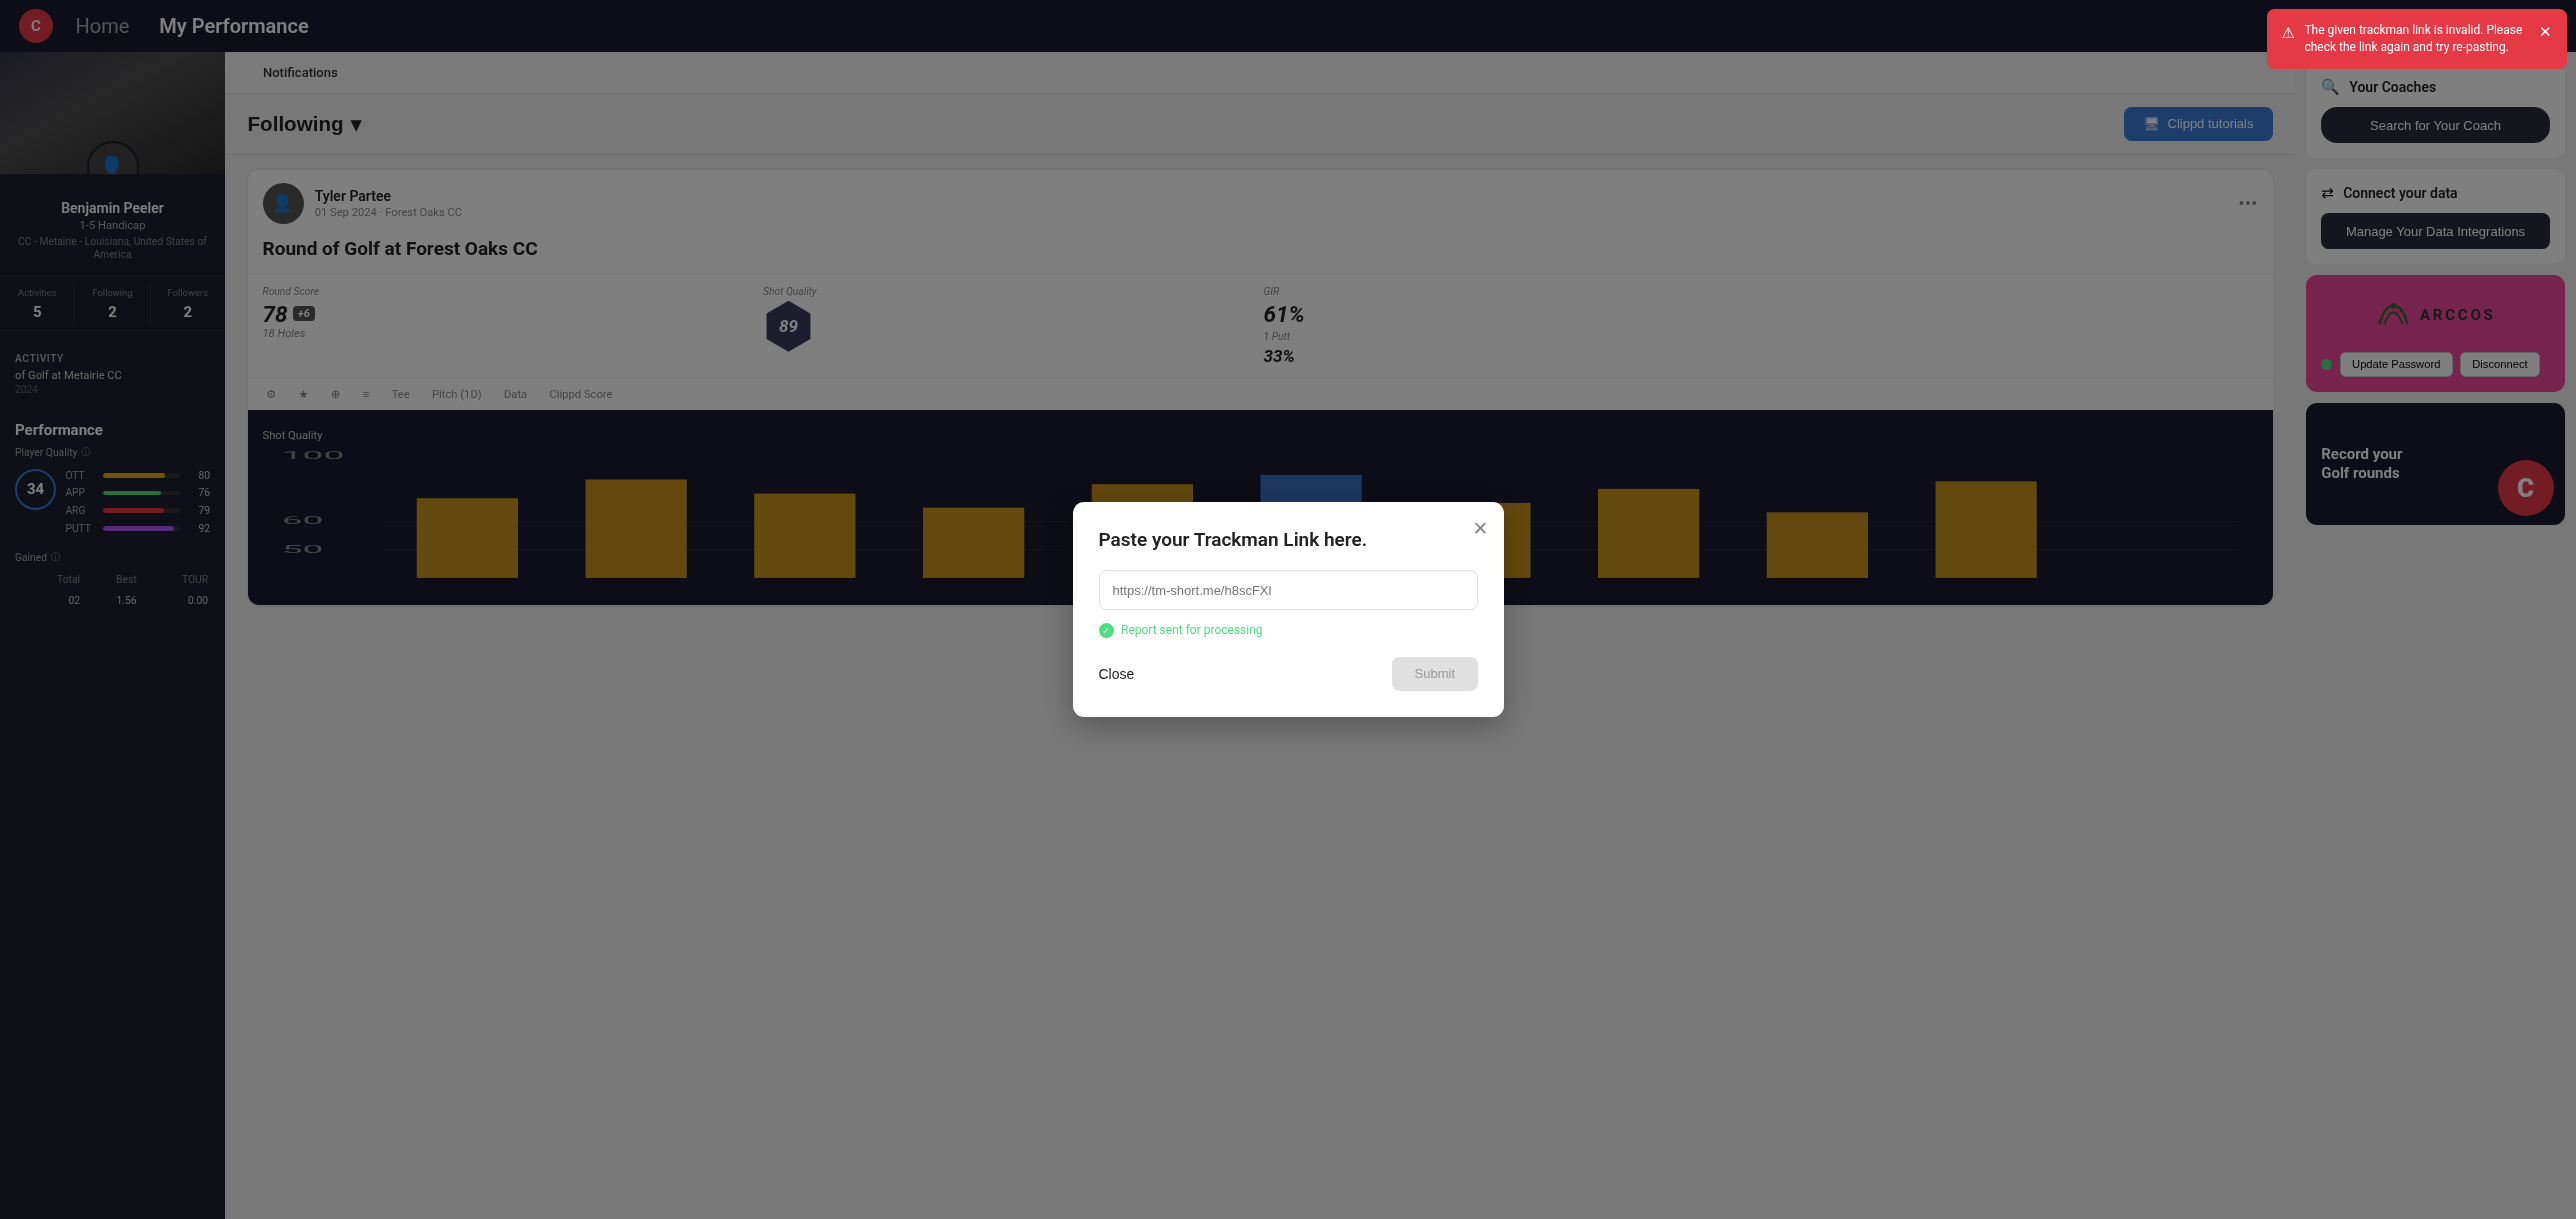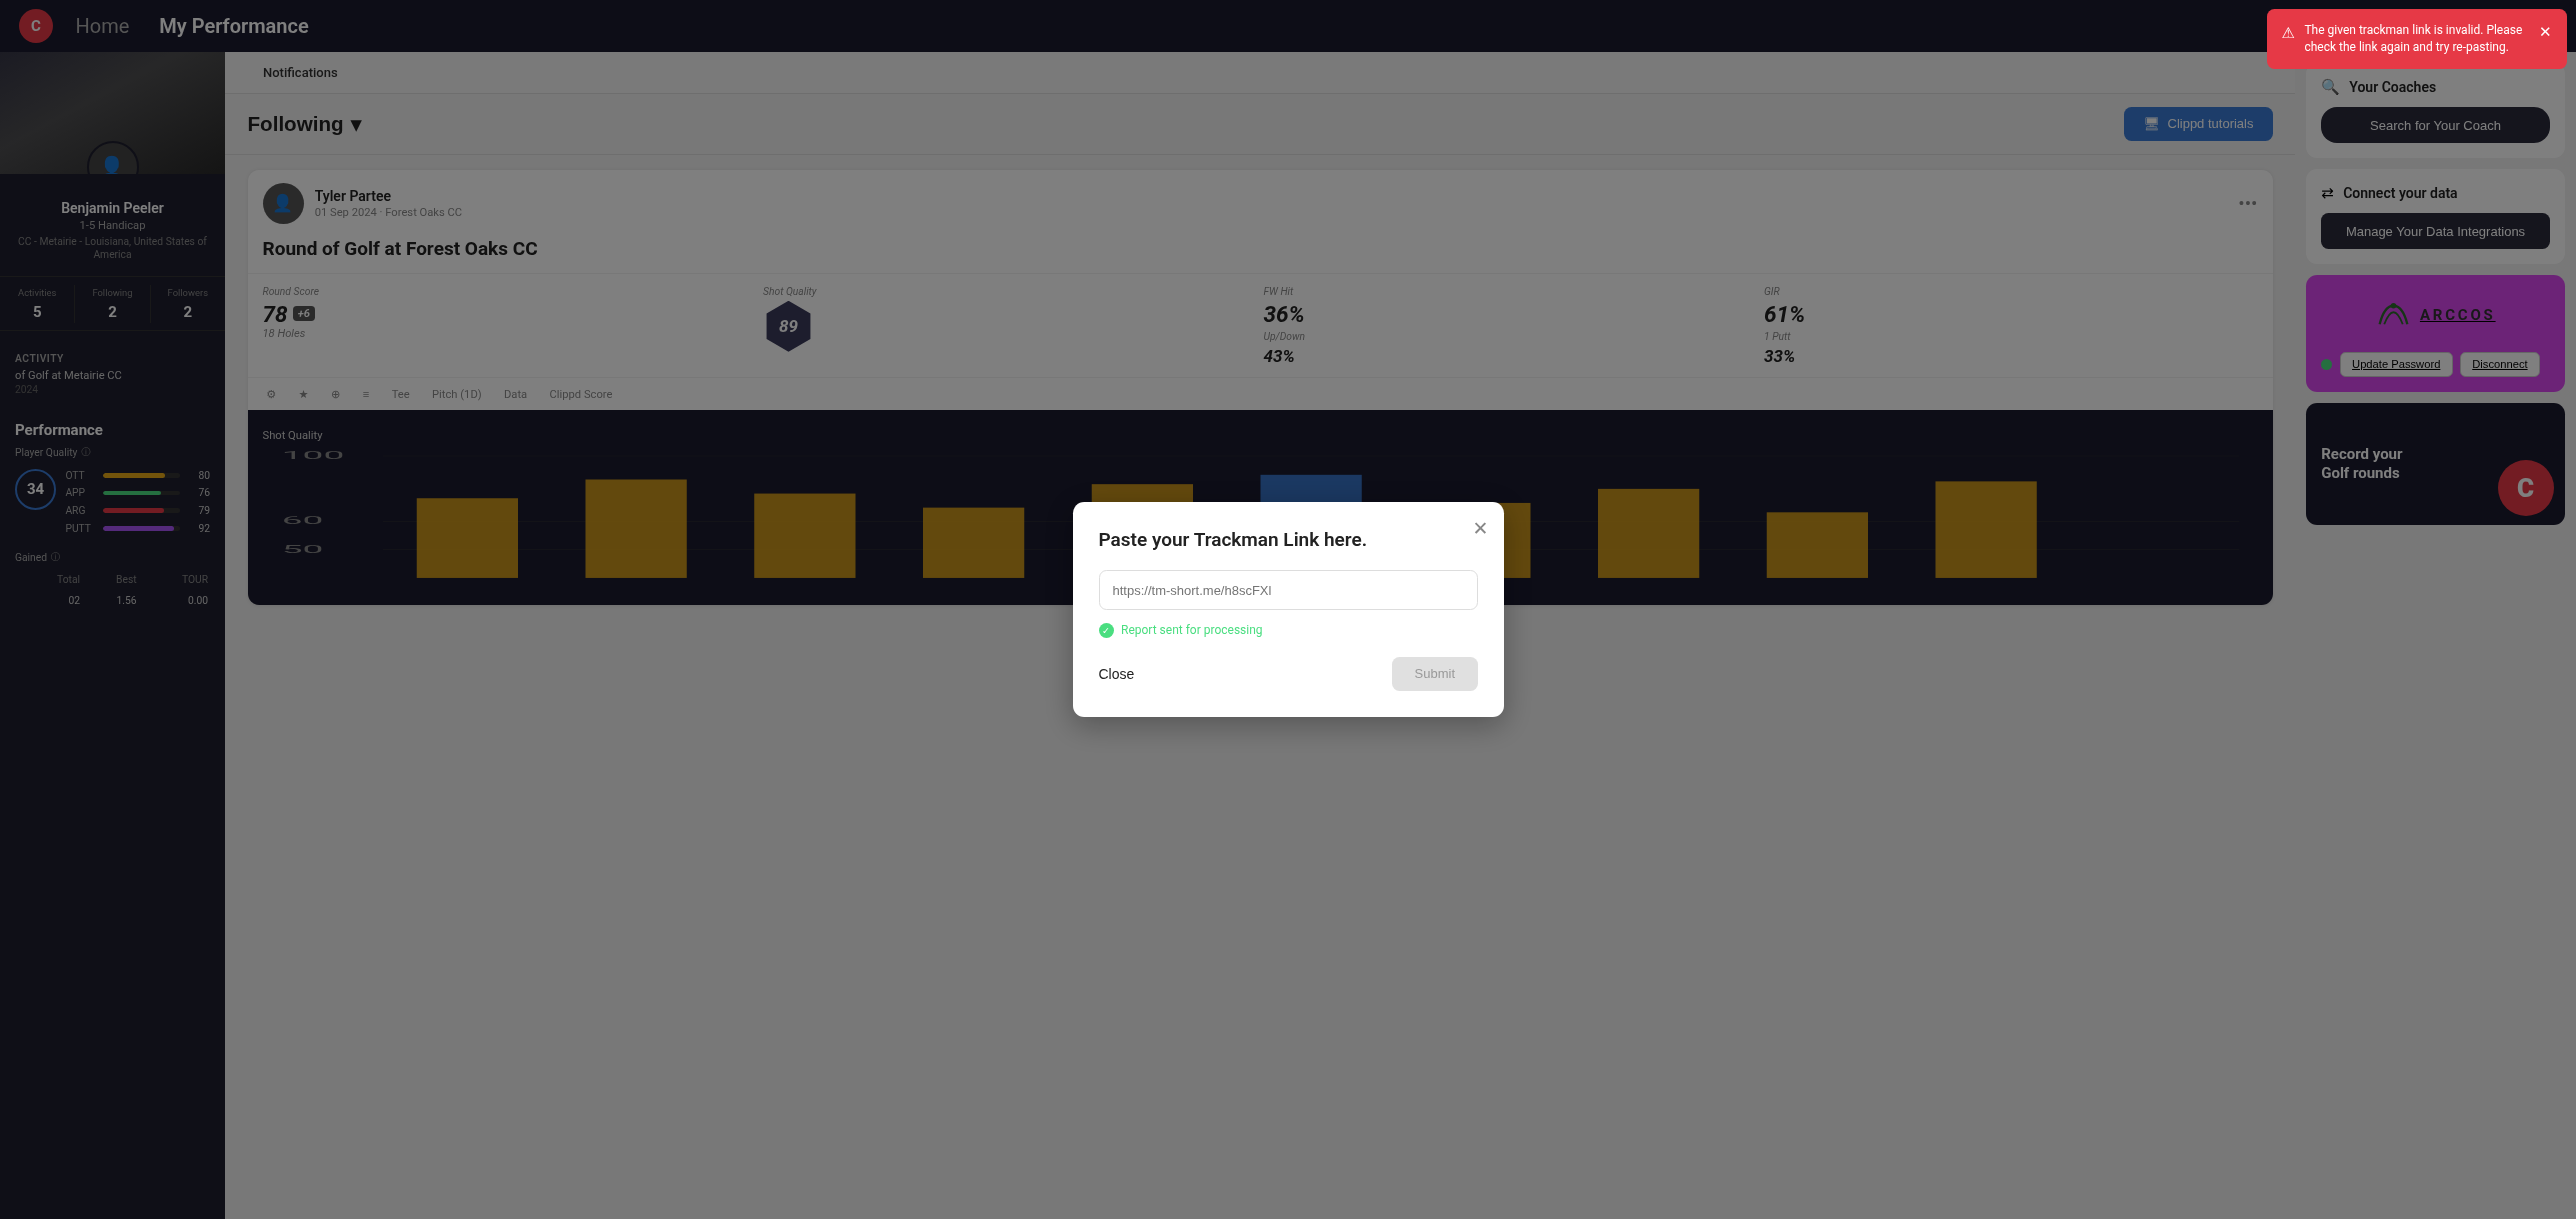--- a/index.html
+++ b/index.html
@@ -539,26 +539,25 @@
       background: #2a2a3a;
       color: white;
       border: none;
       border-radius: 7.5px;
       padding: 10.3px;
       font-size: 13px;
       cursor: pointer;
       font-weight: 500;
     }
     .arccos-section {
-      background: #d946ef;
+      background: #ec4899;
       border-radius: 11.2px;
       padding: 15px;
       margin-bottom: 11.2px;
       text-align: center;
-      text-decoration: underline;
     }
     .arccos-actions {
       display: flex;
       gap: 7.5px;
       margin-top: 11.2px;
     }
     .arccos-status {
       display: flex;
       align-items: center;
       gap: 7.5px;
@@ -878,28 +877,20 @@
             <span class="feed-stat-value">78</span>
             <span class="feed-stat-badge">+6</span>
           </div>
           <div class="feed-stat-sub">18 Holes</div>
         </div>
         <div class="feed-stat-item">
           <div class="feed-stat-label">Shot Quality</div>
           <div class="hex-shape">89</div>
         </div>
         <div class="feed-stat-item">
-          <div class="feed-stat-label">FW Hit</div>
-          <div class="feed-stat-value">36%</div>
-          <div style="margin-top:3.7px;">
-            <div class="feed-stat-label">Up/Down</div>
-            <div class="feed-stat-value" style="font-size:17px;">43%</div>
-          </div>
-        </div>
-        <div class="feed-stat-item">
           <div class="feed-stat-label">GIR</div>
           <div class="feed-stat-value">61%</div>
           <div style="margin-top:3.7px;">
             <div class="feed-stat-label">1 Putt</div>
             <div class="feed-stat-value" style="font-size:17px;">33%</div>
           </div>
         </div>
       </div>
       <div class="feed-card-tabs">
         <span class="feed-tab">⚙</span>

